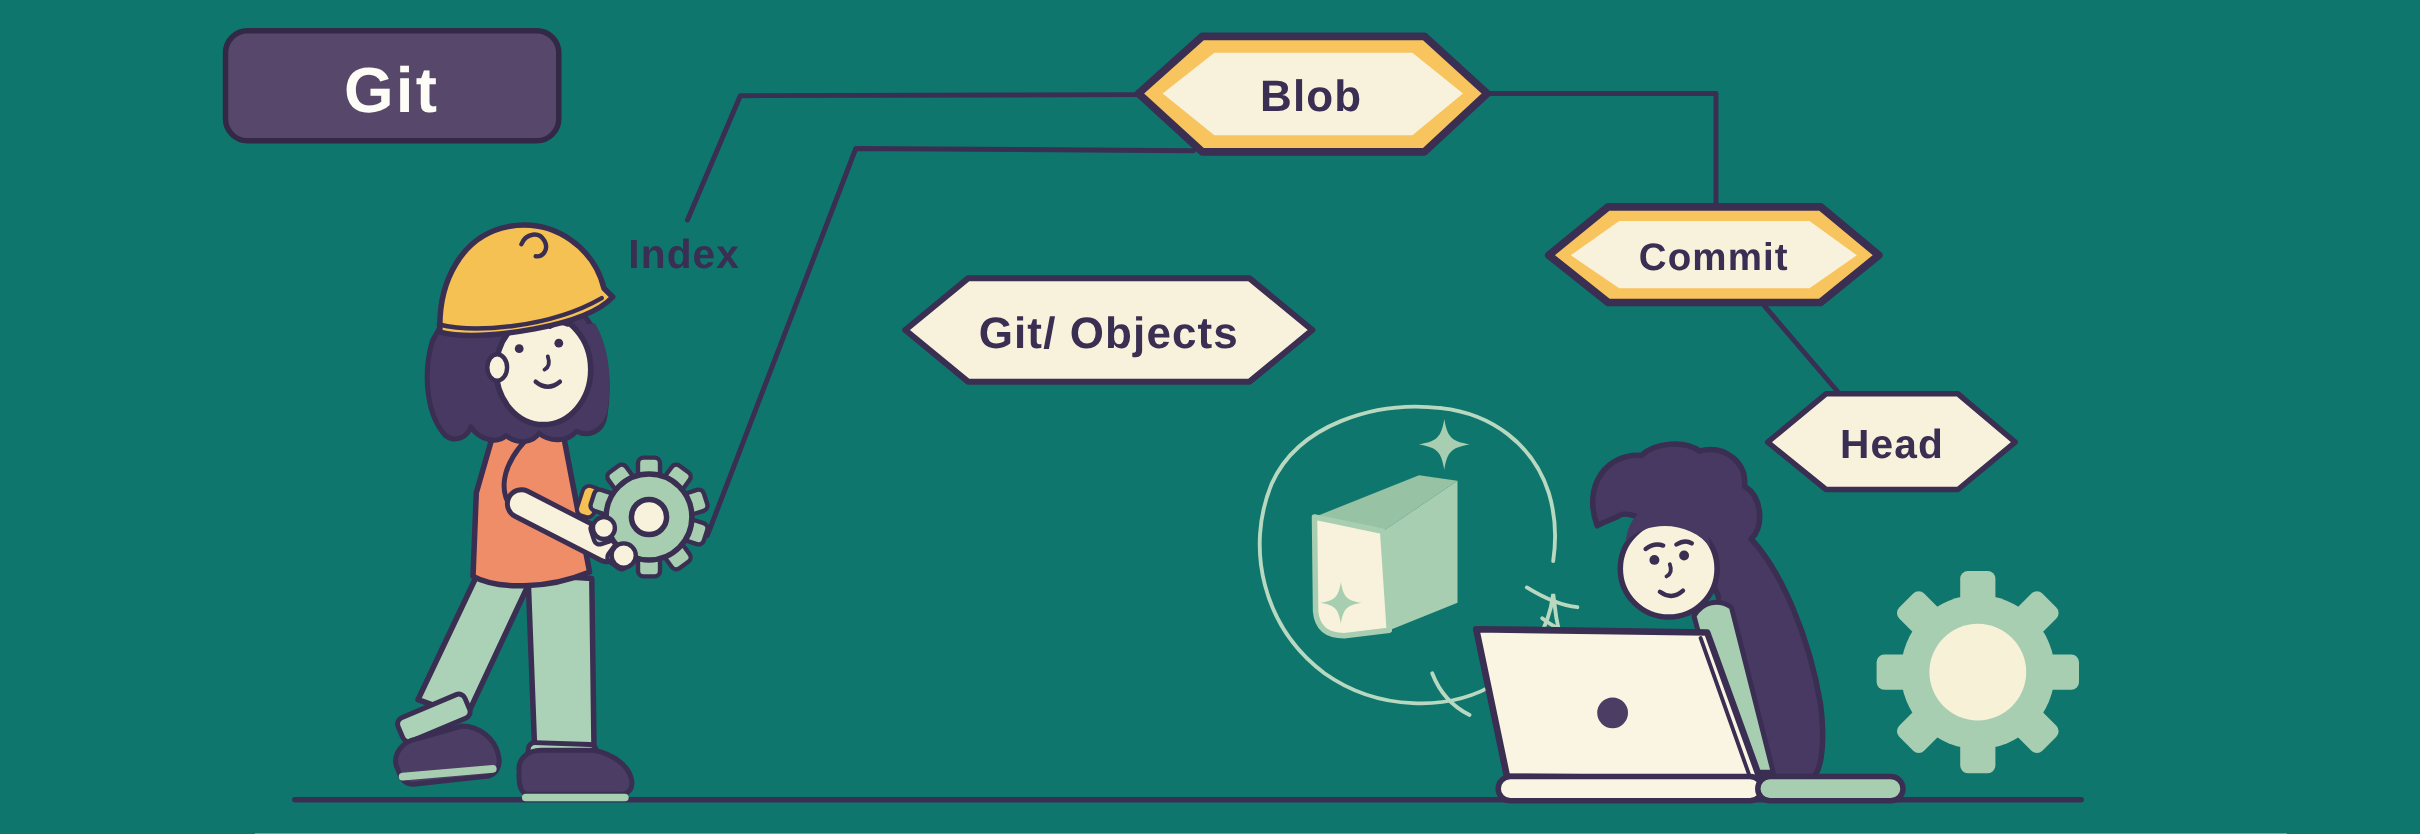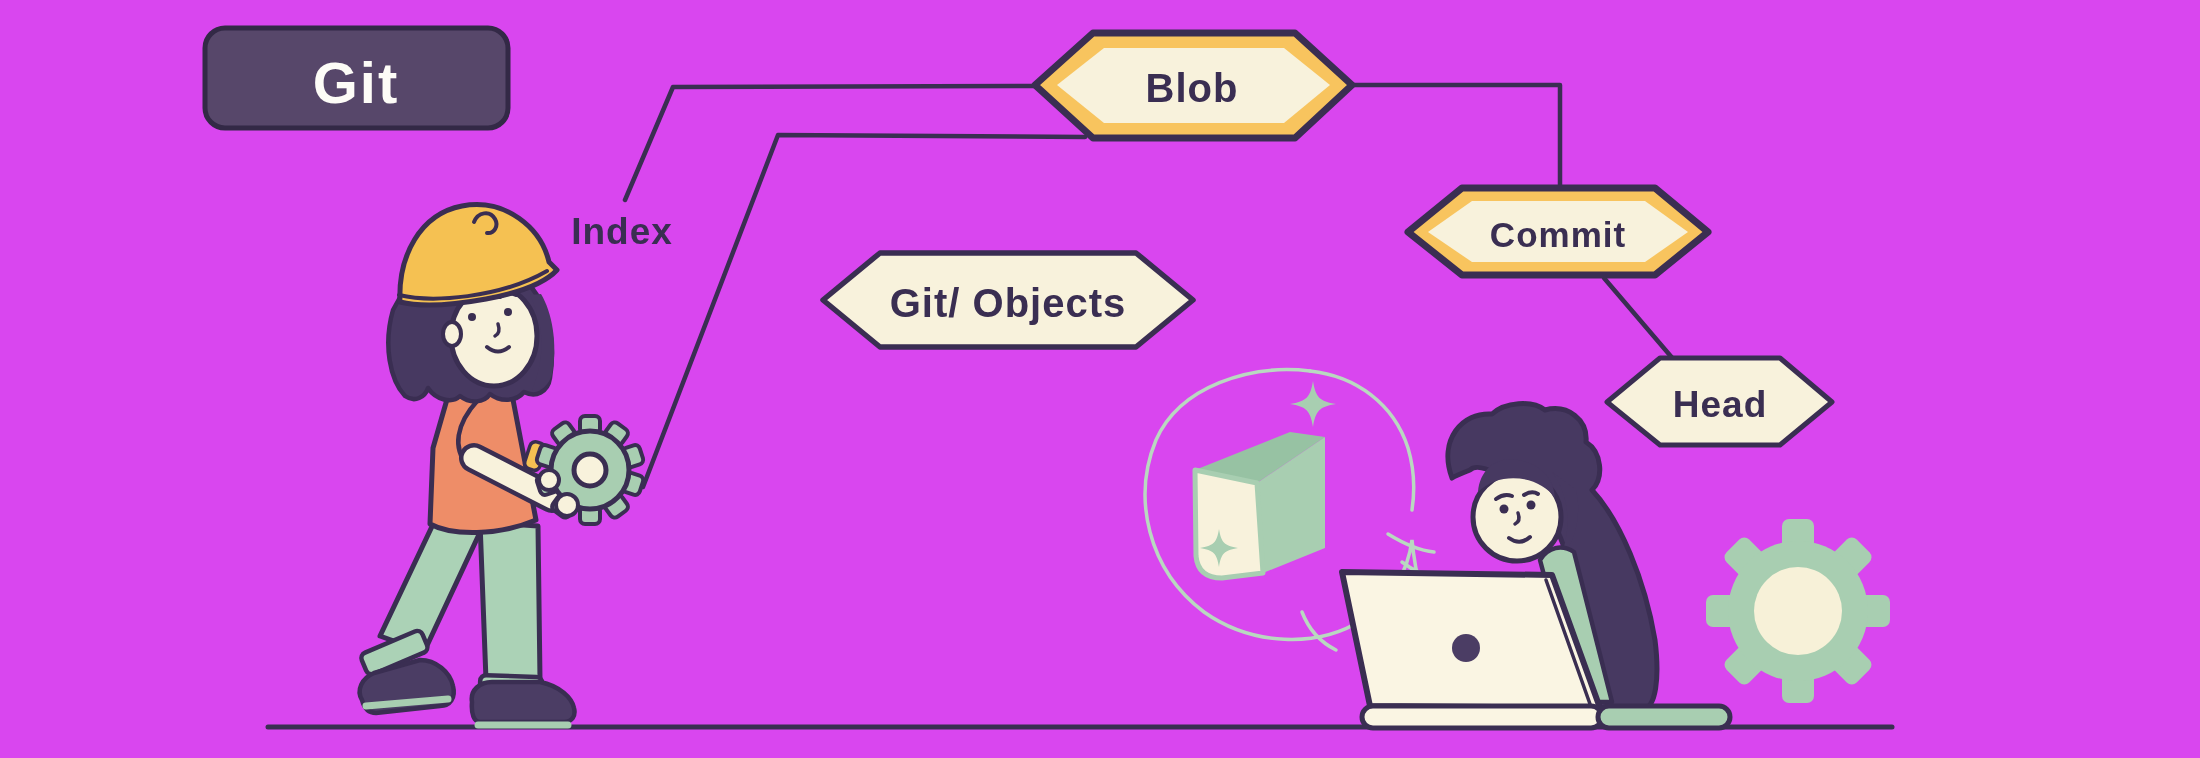--- a/index.html
+++ b/index.html
@@ -1,18 +1,18 @@
 <!DOCTYPE html>
 <html><head>
 <meta charset="utf-8">
 <style>
   html,body{margin:0;padding:0;background:#f7f1d8;}
   .stage{
     position:relative;width:2200px;height:758px;overflow:hidden;
-    background:#d946ef;
+    background:#0f766e;
     font-family:"Liberation Sans", sans-serif;
   }
   svg{position:absolute;left:0;top:0;display:block;}
   text{font-family:"Liberation Sans", sans-serif;}
   .node-label{font-size:40px;font-weight:600;fill:#3a2e52;letter-spacing:1px;}
   .badge-label{font-size:58px;font-weight:700;fill:#fdfcf7;letter-spacing:2px;}
   .index-label{font-size:37px;font-weight:600;fill:#3a2e52;letter-spacing:1px;}
 </style>
 </head>
 <body>

